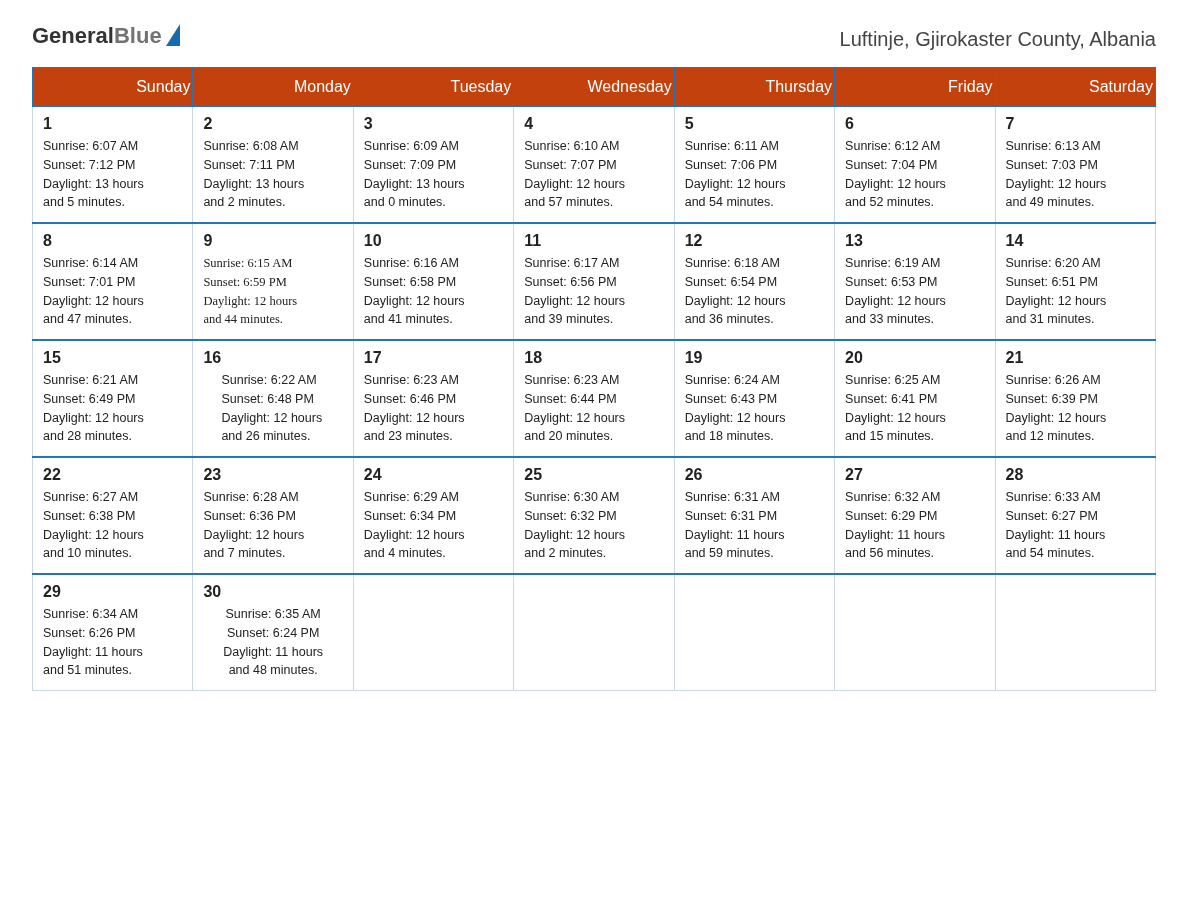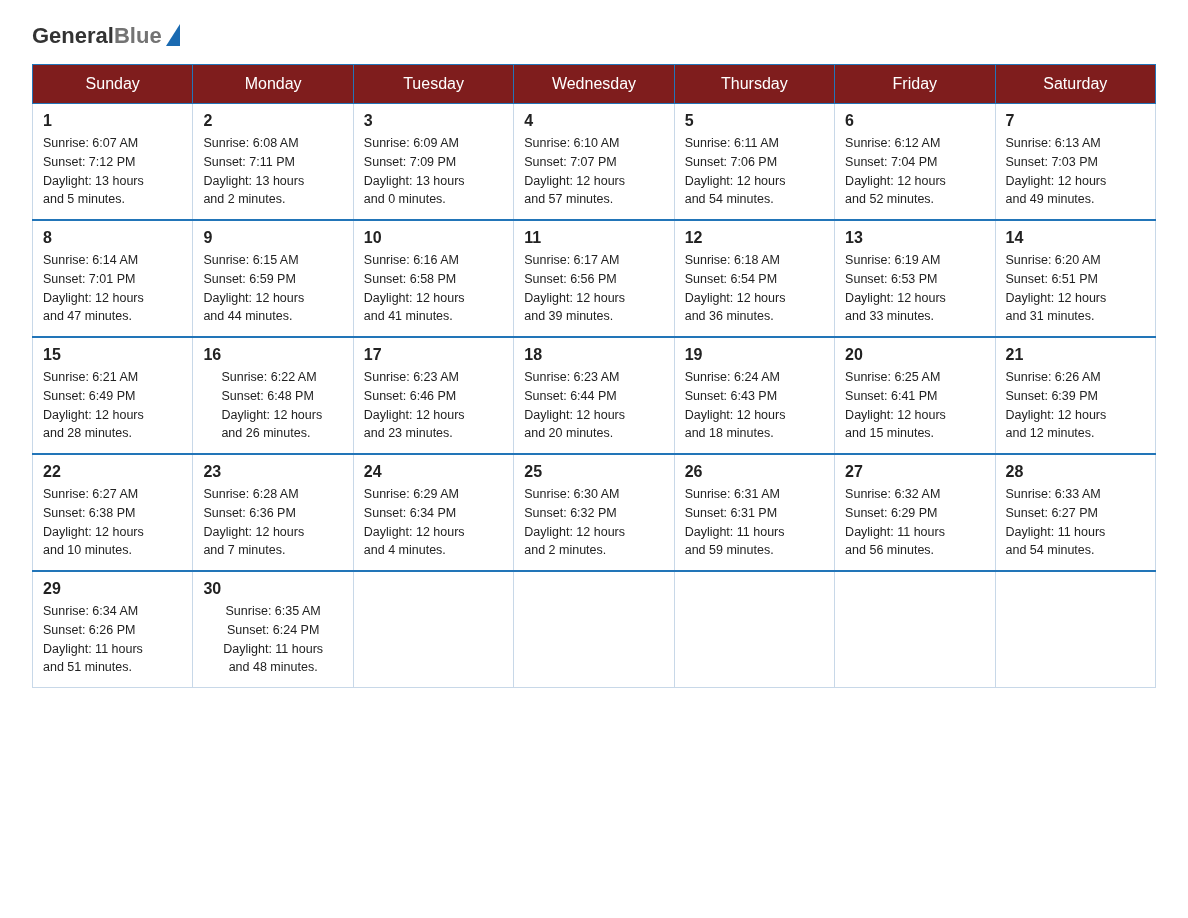--- a/index.html
+++ b/index.html
@@ -45,26 +45,26 @@
       font-size: 20px;
       color: #444;
       margin-top: 4px;
     }
     .calendar {
       width: 100%;
       border-collapse: collapse;
       margin-top: 4px;
     }
     .calendar thead tr th {
-      background: #7f1d1d;
+      background: #c2410c;
       color: #fff;
       font-size: 16px;
       font-weight: normal;
-      padding: 10px 28px;
-      text-align: center;
+      padding: 10px 2px;
+      text-align: right;
       border: 1px solid #2275b8;
     }
     .calendar tbody tr td {
       vertical-align: top;
       padding: 8px 10px 10px 10px;
       border: 1px solid #c8d8e8;
       width: calc(100% / 7);
       min-height: 90px;
     }
     .calendar tbody tr td .day-number {
@@ -94,20 +94,21 @@
 
 <div class="header">
   <div class="logo">
     <span class="logo-general">General</span>
     <span class="logo-blue">
       <span>Blue</span>
       <span class="logo-triangle"></span>
     </span>
   </div>
   <div class="title-block">
+    <div class="location">Luftinje, Gjirokaster County, Albania</div>
   </div>
 </div>
 
 <table class="calendar">
   <thead>
     <tr>
     <th>Sunday</th>
         <th>Monday</th>
         <th>Tuesday</th>
         <th>Wednesday</th>
@@ -171,21 +172,21 @@
       <tr>
         <td>
           <span class="day-number">8</span>
           <div class="day-info" style="white-space: pre-line;">Sunrise: 6:14 AM
 Sunset: 7:01 PM
 Daylight: 12 hours
 and 47 minutes.</div>
         </td>
         <td>
           <span class="day-number">9</span>
-          <div class="day-info" style="white-space: pre-line;">Sunrise: 6:15 AM
+          <div class="day-info" style="white-space: pre-line; font-family: Liberation Serif, serif;">Sunrise: 6:15 AM
 Sunset: 6:59 PM
 Daylight: 12 hours
 and 44 minutes.</div>
         </td>
         <td>
           <span class="day-number">10</span>
           <div class="day-info" style="white-space: pre-line;">Sunrise: 6:16 AM
 Sunset: 6:58 PM
 Daylight: 12 hours
 and 41 minutes.</div>

